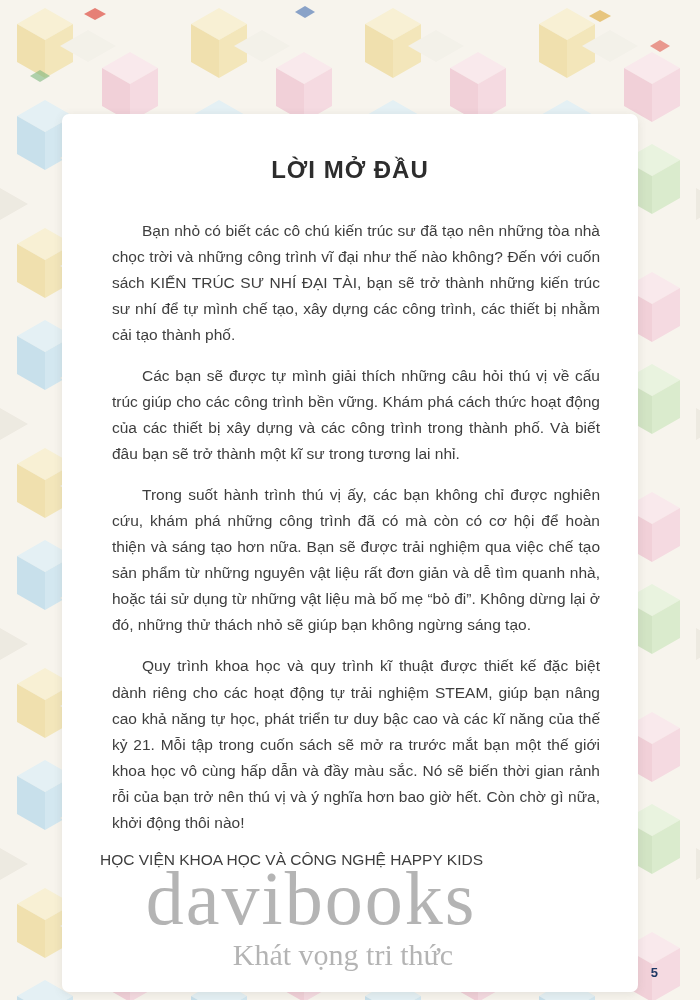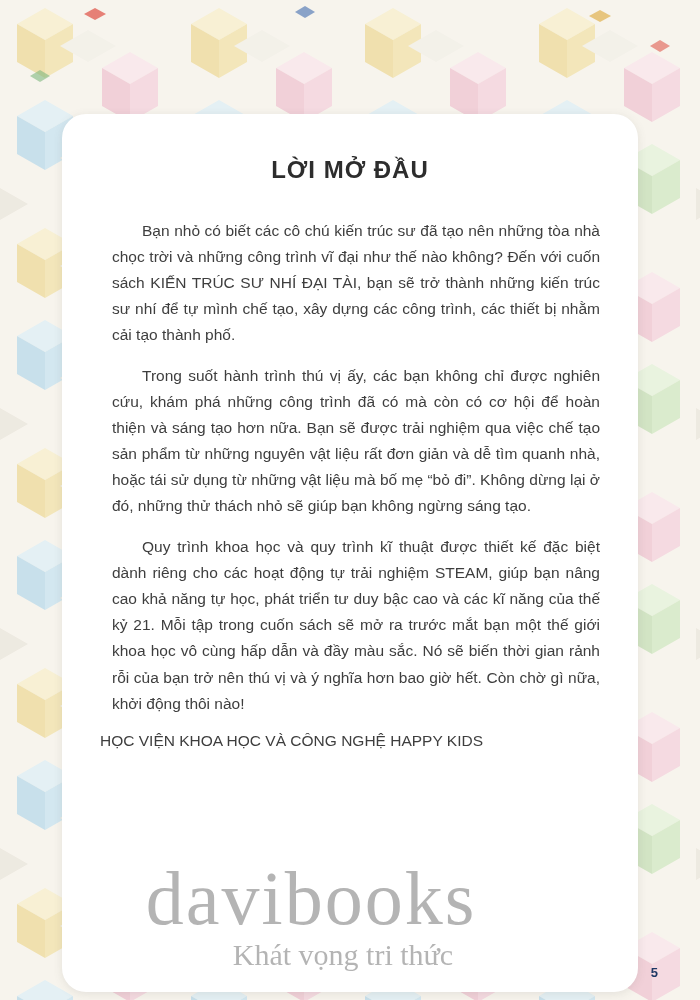--- a/index.html
+++ b/index.html
@@ -1,21 +1,21 @@
 <!DOCTYPE html>
 <html><head>
 <meta charset="utf-8">
 <style>
   html,body{margin:0;padding:0;}
   body{width:700px;height:1000px;font-family:"Liberation Sans","DejaVu Sans",sans-serif;}
   .page{position:relative;width:700px;height:1000px;overflow:hidden;background:#f7f4ed;}
   .bg{position:absolute;left:0;top:0;width:700px;height:1000px;display:block;}
   .card{
     position:absolute;left:62px;top:114px;width:576px;height:878px;
-    background:#ffffff;border-radius:24px;
+    background:#ffffff;border-radius:7px;
     box-shadow:0 2px 10px rgba(90,90,80,0.12);
     box-sizing:border-box;
     padding:42px 38px 0 38px;
   }
   .title{
     margin:0 0 34px 0;text-align:center;
     font-size:24px;font-weight:bold;letter-spacing:1px;color:#2d2d2d;
   }
   .para{
     margin:0 0 15px 12px;
@@ -75,20 +75,21 @@
     <path d="M95,8 l11,6 -11,6 -11,-6 Z" fill="#e05a4e" opacity="0.75"></path>
     <path d="M305,6 l10,6 -10,6 -10,-6 Z" fill="#5a7fb8" opacity="0.7"></path>
     <path d="M600,10 l11,6 -11,6 -11,-6 Z" fill="#e0b14e" opacity="0.7"></path>
     <path d="M660,40 l10,6 -10,6 -10,-6 Z" fill="#e05a4e" opacity="0.6"></path>
     <path d="M40,70 l10,6 -10,6 -10,-6 Z" fill="#7fb87f" opacity="0.6"></path>
   </svg>
 
   <div class="card">
     <h1 class="title">LỜI MỞ ĐẦU</h1>
     <p class="para">Bạn nhỏ có biết các cô chú kiến trúc sư đã tạo nên những tòa nhà chọc trời và những công trình vĩ đại như thế nào không? Đến với cuốn sách KIẾN TRÚC SƯ NHÍ ĐẠI TÀI, bạn sẽ trở thành những kiến trúc sư nhí để tự mình chế tạo, xây dựng các công trình, các thiết bị nhằm cải tạo thành phố.</p>
+    <p class="para">Các bạn sẽ được tự mình giải thích những câu hỏi thú vị về cấu trúc giúp cho các công trình bền vững. Khám phá cách thức hoạt động của các thiết bị xây dựng và các công trình trong thành phố. Và biết đâu bạn sẽ trở thành một kĩ sư trong tương lai nhỉ.</p>
     <p class="para">Trong suốt hành trình thú vị ấy, các bạn không chỉ được nghiên cứu, khám phá những công trình đã có mà còn có cơ hội để hoàn thiện và sáng tạo hơn nữa. Bạn sẽ được trải nghiệm qua việc chế tạo sản phẩm từ những nguyên vật liệu rất đơn giản và dễ tìm quanh nhà, hoặc tái sử dụng từ những vật liệu mà bố mẹ “bỏ đi”. Không dừng lại ở đó, những thử thách nhỏ sẽ giúp bạn không ngừng sáng tạo.</p>
     <p class="para">Quy trình khoa học và quy trình kĩ thuật được thiết kế đặc biệt dành riêng cho các hoạt động tự trải nghiệm STEAM, giúp bạn nâng cao khả năng tự học, phát triển tư duy bậc cao và các kĩ năng của thế kỷ 21. Mỗi tập trong cuốn sách sẽ mở ra trước mắt bạn một thế giới khoa học vô cùng hấp dẫn và đầy màu sắc. Nó sẽ biến thời gian rảnh rỗi của bạn trở nên thú vị và ý nghĩa hơn bao giờ hết. Còn chờ gì nữa, khởi động thôi nào!</p>
     <div class="signature">HỌC VIỆN KHOA HỌC VÀ CÔNG NGHỆ HAPPY KIDS</div>
   </div>
 
   <div class="watermark">
     <div class="wm-brand">davibooks</div>
     <div class="wm-tagline">Khát vọng tri thức</div>
   </div>
 

